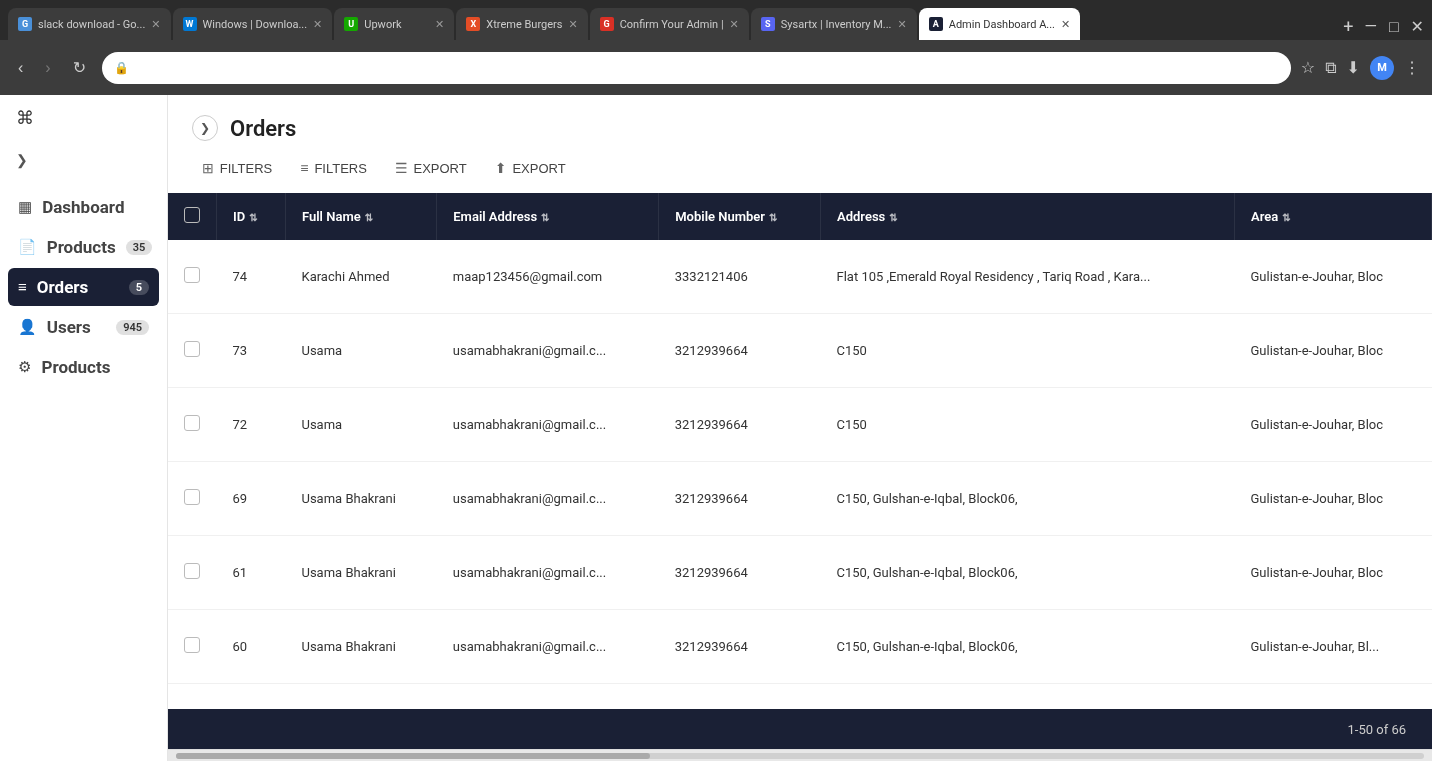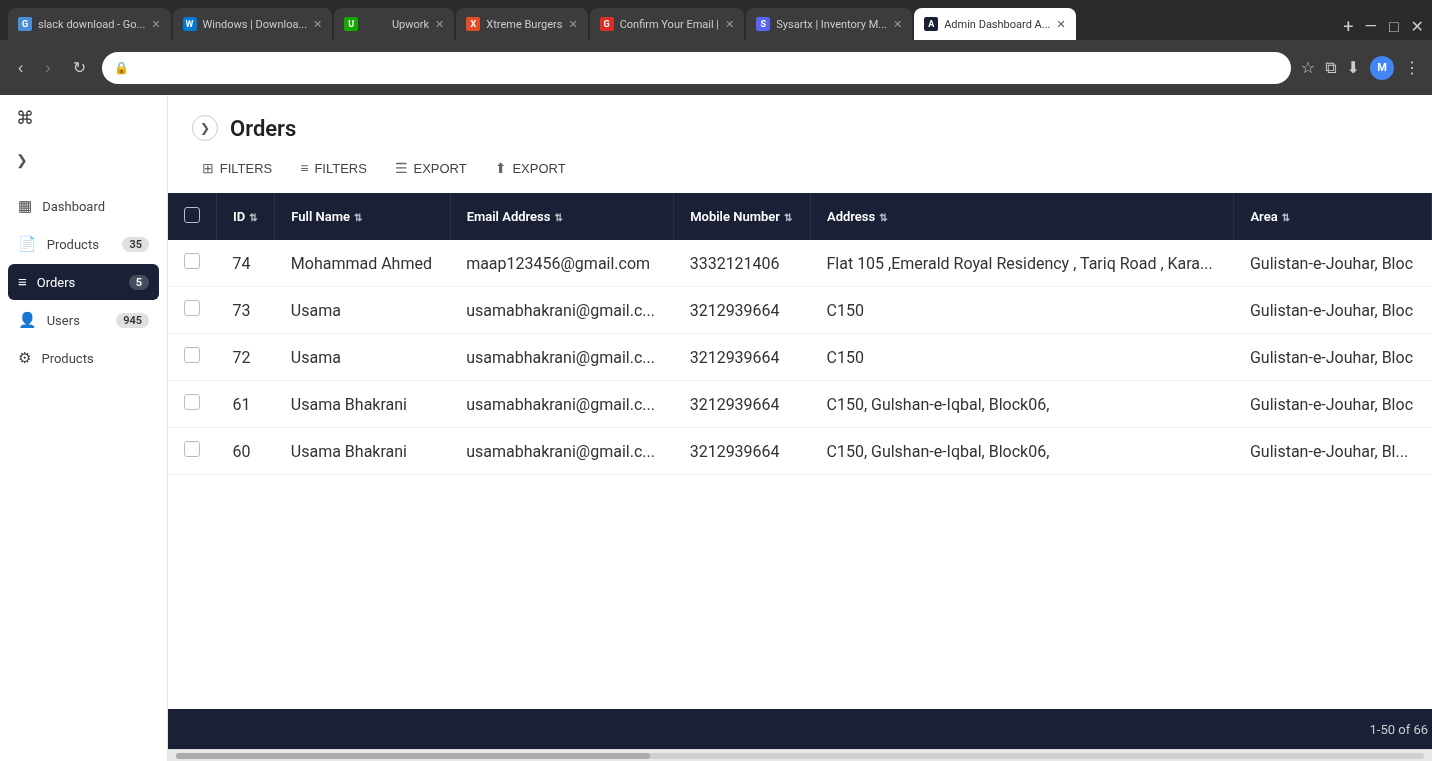--- a/index.html
+++ b/index.html
@@ -4,21 +4,21 @@
   <style>
     * { box-sizing: border-box; margin: 0; padding: 0; }
     body { font-family: -apple-system, BlinkMacSystemFont, 'Segoe UI', Roboto, sans-serif; background: #f5f5f5; display: flex; flex-direction: column; height: 761px; overflow: hidden; }
 
     
     .browser-chrome { background: #3c3c3c; height: 95px; flex-shrink: 0; }
     .tab-bar { display: flex; align-items: flex-end; height: 40px; background: #2b2b2b; padding: 0 8px; gap: 2px; }
     .tab { display: flex; align-items: center; height: 32px; padding: 0 10px; border-radius: 8px 8px 0 0; font-size: 12px; color: #ccc; background: #3c3c3c; min-width: 120px; max-width: 180px; gap: 6px; cursor: pointer; position: relative; }
     .tab.active { background: #fff; color: #333; }
     .tab-favicon { width: 14px; height: 14px; flex-shrink: 0; border-radius: 2px; }
-    .tab-label { flex: 1; overflow: hidden; text-overflow: ellipsis; white-space: nowrap; font-size: 11px; text-align: right; }
+    .tab-label { flex: 1; overflow: hidden; text-overflow: ellipsis; white-space: nowrap; font-size: 11px; }
     .tab-close { font-size: 11px; color: #999; cursor: pointer; }
     .tab.active .tab-close { color: #555; }
     .tab-new { background: none; color: #ccc; font-size: 18px; display: flex; align-items: center; justify-content: center; width: 28px; height: 28px; border-radius: 50%; cursor: pointer; }
     .tab-actions { margin-left: auto; display: flex; align-items: center; gap: 12px; color: #ccc; font-size: 16px; padding-bottom: 4px; }
 
     .address-bar-row { display: flex; align-items: center; height: 55px; background: #3c3c3c; padding: 0 12px; gap: 10px; }
     .nav-btn { color: #ccc; font-size: 16px; cursor: pointer; background: none; border: none; padding: 4px 6px; }
     .nav-btn:disabled { opacity: 0.3; }
     .address-bar-wrap { flex: 1; background: #fff; border-radius: 20px; display: flex; align-items: center; padding: 0 12px; height: 32px; gap: 8px; }
     .address-url { font-size: 13px; color: #333; flex: 1; }
@@ -31,21 +31,21 @@
 
     
     .sidebar { width: 168px; background: #fff; border-right: 1px solid #e5e5e5; display: flex; flex-direction: column; flex-shrink: 0; }
     .sidebar-cmd { padding: 12px 16px; font-size: 18px; color: #333; cursor: pointer; }
     .sidebar-toggle { display: flex; align-items: center; padding: 12px 16px; gap: 8px; cursor: pointer; }
     .toggle-icon { font-size: 14px; color: #555; }
     .sidebar-nav { display: flex; flex-direction: column; gap: 2px; padding: 8px 8px; }
     .nav-item { display: flex; align-items: center; gap: 10px; padding: 9px 10px; border-radius: 6px; cursor: pointer; color: #444; font-size: 14px; }
     .nav-item.active { background: #1a2035; color: #fff; }
     .nav-item .nav-icon { font-size: 15px; flex-shrink: 0; }
-    .nav-item .nav-label { font-size: 13px; font-weight: 400; flex: 1; }
+    .nav-item .nav-label { font-size: 17px; font-weight: 700; flex: 1; }
     .nav-badge { font-size: 11px; font-weight: 600; background: #e0e0e0; color: #333; border-radius: 10px; padding: 1px 7px; }
     .nav-item.active .nav-badge { background: rgba(255,255,255,0.2); color: #fff; }
 
     
     .main { flex: 1; background: #fff; display: flex; flex-direction: column; overflow: hidden; }
     .page-header { padding: 20px 24px 12px; display: flex; align-items: center; gap: 12px; }
     .expand-btn { width: 26px; height: 26px; border-radius: 50%; border: 1.5px solid #ccc; display: flex; align-items: center; justify-content: center; cursor: pointer; color: #555; font-size: 12px; }
     .page-title { font-size: 22px; font-weight: 600; color: #222; }
 
     .toolbar { display: flex; align-items: center; gap: 0; padding: 0 20px 10px; }
@@ -53,26 +53,26 @@
     .toolbar-btn .btn-icon { font-size: 14px; color: #666; }
 
     
     .table-wrap { flex: 1; overflow: auto; position: relative; }
     table { width: 100%; border-collapse: collapse; min-width: 900px; }
     thead tr { background: #1a2035; color: #fff; }
     thead th { padding: 14px 16px; text-align: left; font-size: 13px; font-weight: 600; white-space: nowrap; border-right: 1px solid rgba(255,255,255,0.08); }
     thead th:first-child { width: 44px; }
     thead th .sort-icon { font-size: 10px; margin-left: 4px; opacity: 0.7; }
     tbody tr { border-bottom: 1px solid #f0f0f0; background: #fff; }
-    tbody td { padding: 13px 16px; font-size: 16px; color: #333; vertical-align: middle; }
+    tbody td { padding: 27px 16px; font-size: 13px; color: #333; vertical-align: middle; }
     tbody td:first-child { width: 44px; text-align: center; }
     .checkbox { width: 16px; height: 16px; border: 1.5px solid #bbb; border-radius: 3px; display: inline-block; cursor: pointer; }
 
     
-    .table-footer { background: #1a2035; color: #ccc; padding: 10px 4px; font-size: 13px; display: flex; justify-content: flex-end; align-items: center; min-height: 40px; }
+    .table-footer { background: #1a2035; color: #ccc; padding: 10px 26px; font-size: 13px; display: flex; justify-content: flex-end; align-items: center; min-height: 40px; }
 
     
     .scroll-bar-area { height: 12px; background: #e8e8e8; border-top: 1px solid #ddd; display: flex; align-items: center; padding: 0 8px; }
     .scroll-track { flex: 1; height: 6px; background: #d0d0d0; border-radius: 3px; position: relative; }
     .scroll-thumb { width: 38%; height: 100%; background: #aaa; border-radius: 3px; position: absolute; left: 0; }
   </style>
 </head>
 <body>
 
 <div class="browser-chrome">
@@ -104,21 +104,21 @@
     <span class="tab-favicon" style="background:#e44d26;color:white;display:flex;align-items:center;justify-content:center;font-size:9px;font-weight:bold;border-radius:2px;">
       X
     </span>
     <span class="tab-label">Xtreme Burgers</span>
     <span class="tab-close">✕</span>
   </div>
         <div class="tab">
     <span class="tab-favicon" style="background:#d93025;color:white;display:flex;align-items:center;justify-content:center;font-size:9px;font-weight:bold;border-radius:2px;">
       G
     </span>
-    <span class="tab-label">Confirm Your Email |</span>
+    <span class="tab-label">Confirm Your Admin |</span>
     <span class="tab-close">✕</span>
   </div>
         <div class="tab">
     <span class="tab-favicon" style="background:#5865f2;color:white;display:flex;align-items:center;justify-content:center;font-size:9px;font-weight:bold;border-radius:2px;">
       S
     </span>
     <span class="tab-label">Sysartx | Inventory M...</span>
     <span class="tab-close">✕</span>
   </div>
         <div class="tab active">
@@ -228,21 +228,21 @@
               <th>Email Address<span class="sort-icon">⇅</span></th>
               <th>Mobile Number<span class="sort-icon">⇅</span></th>
               <th>Address<span class="sort-icon">⇅</span></th>
               <th>Area<span class="sort-icon">⇅</span></th>
             </tr>
         </thead>
         <tbody id="table-body">
         <tr>
     <td><span class="checkbox"></span></td>
     <td>74</td>
-    <td>Mohammad Ahmed</td>
+    <td>Karachi Ahmed</td>
     <td>maap123456@gmail.com</td>
     <td>3332121406</td>
     <td>Flat 105 ,Emerald Royal Residency , Tariq Road , Kara...</td>
     <td>Gulistan-e-Jouhar, Bloc</td>
   </tr>
             <tr>
     <td><span class="checkbox"></span></td>
     <td>73</td>
     <td>Usama</td>
     <td>usamabhakrani@gmail.c...</td>
@@ -250,20 +250,29 @@
     <td>C150</td>
     <td>Gulistan-e-Jouhar, Bloc</td>
   </tr>
             <tr>
     <td><span class="checkbox"></span></td>
     <td>72</td>
     <td>Usama</td>
     <td>usamabhakrani@gmail.c...</td>
     <td>3212939664</td>
     <td>C150</td>
+    <td>Gulistan-e-Jouhar, Bloc</td>
+  </tr>
+            <tr>
+    <td><span class="checkbox"></span></td>
+    <td>69</td>
+    <td>Usama Bhakrani</td>
+    <td>usamabhakrani@gmail.c...</td>
+    <td>3212939664</td>
+    <td>C150, Gulshan-e-Iqbal, Block06,</td>
     <td>Gulistan-e-Jouhar, Bloc</td>
   </tr>
             <tr>
     <td><span class="checkbox"></span></td>
     <td>61</td>
     <td>Usama Bhakrani</td>
     <td>usamabhakrani@gmail.c...</td>
     <td>3212939664</td>
     <td>C150, Gulshan-e-Iqbal, Block06,</td>
     <td>Gulistan-e-Jouhar, Bloc</td>

